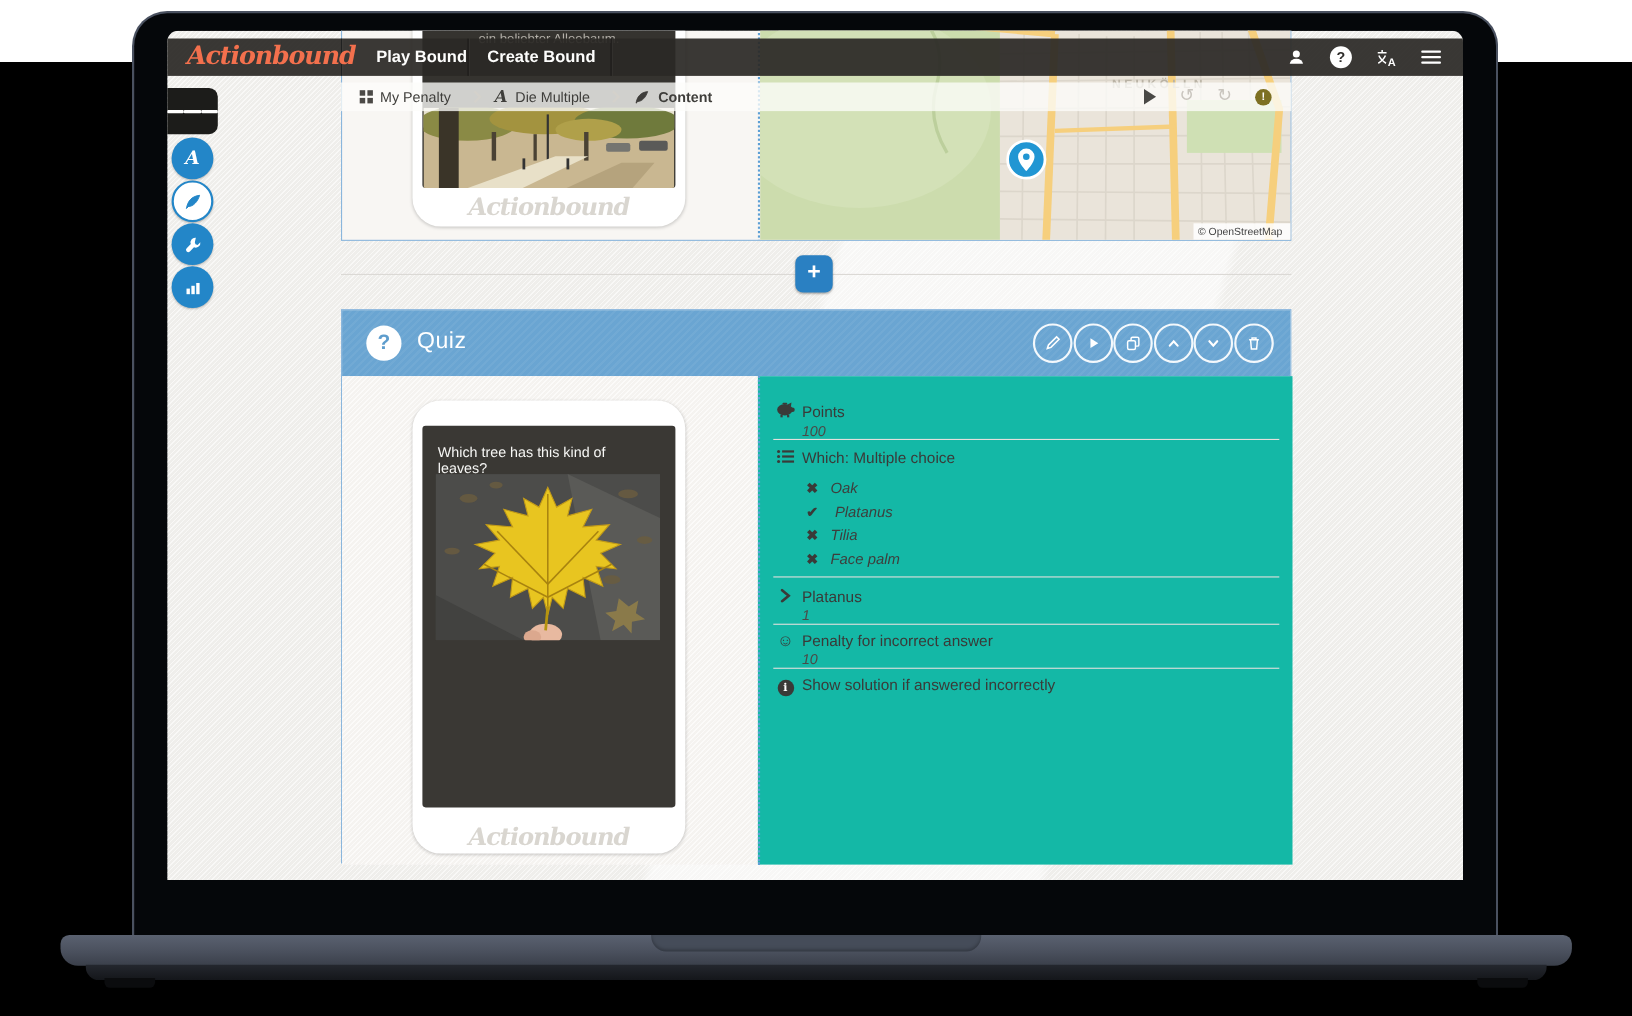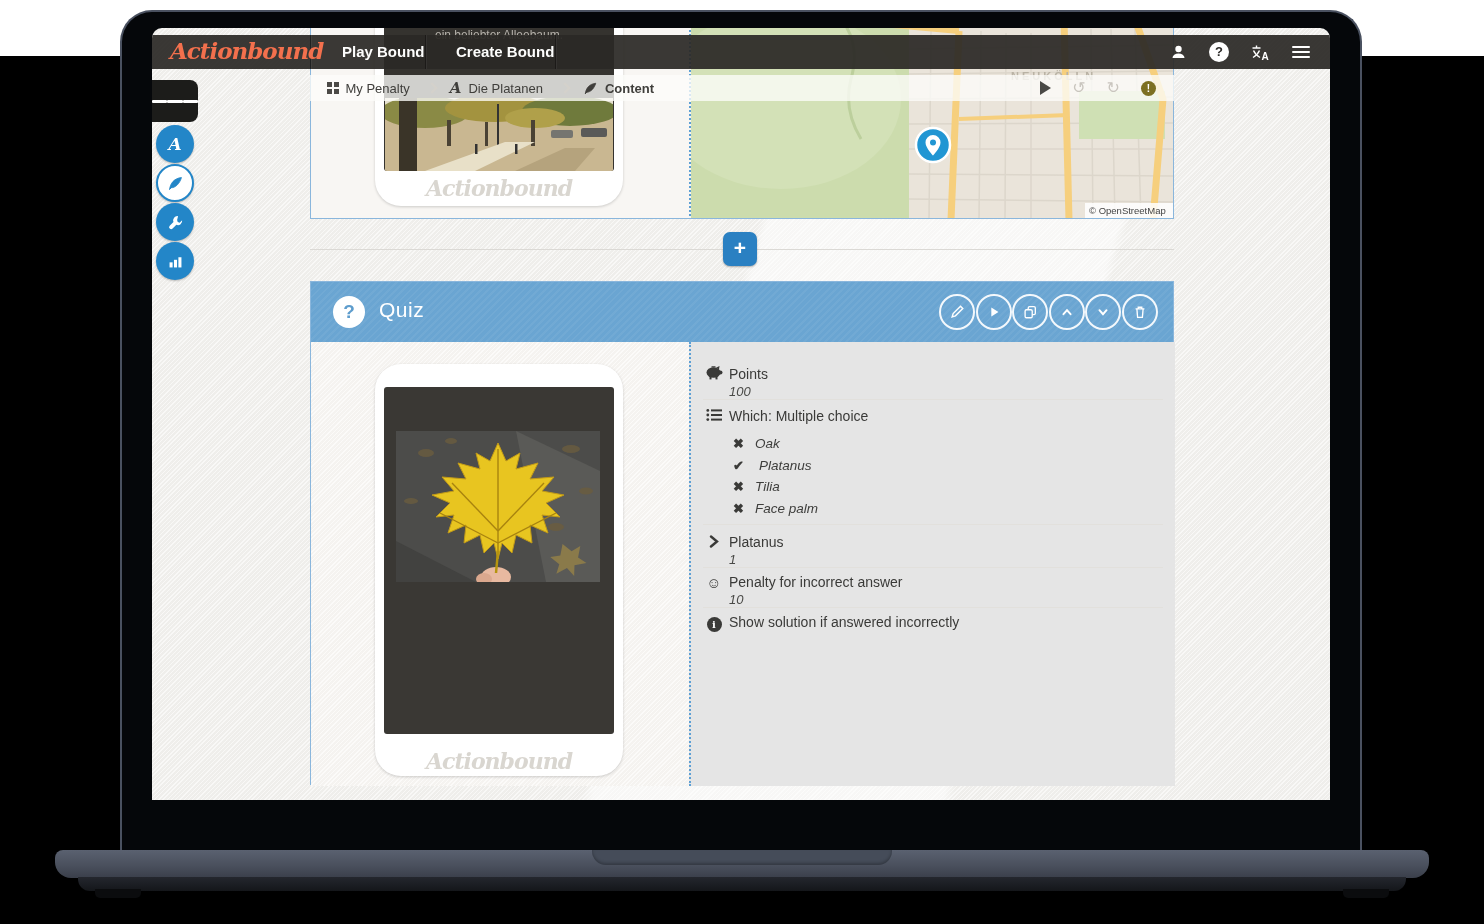--- a/index.html
+++ b/index.html
@@ -99,21 +99,21 @@
     border:2px solid rgba(255,255,255,.92); display:flex; align-items:center; justify-content:center; color:#fff; }
 
   .q-preview { position:absolute; left:0; top:60px; width:378px; height:444px; background:#f8f6f3;
     background-image:repeating-linear-gradient(315deg, rgba(255,255,255,.5) 0 1px, rgba(0,0,0,.012) 1px 3px); }
   .phone2 { left:64px; top:82px; width:248px; height:412px; }
   .screen2 { left:9px; top:23px; width:230px; height:347px; background:#3a3834; }
   .question { position:absolute; left:14px; top:16px; width:200px; font-size:13px; color:#f7f7f5; }
   .leaf-photo { position:absolute; left:12px; top:44px; width:204px; height:151px; }
   .wm2 { left:64px; top:466px; width:248px; }
 
-  .q-details { position:absolute; left:378px; top:60px; width:486px; height:444px; background:#e5e5e5;
+  .q-details { position:absolute; left:378px; top:60px; width:486px; height:444px; background:#14b8a6;
     border-left:2px dotted #5d9fd4; font-size:14px; color:#3a3a38; }
   .d-ico { position:absolute; left:14px; width:18px; text-align:center; }
   .d-label { position:absolute; left:38px; font-weight:400; }
   .d-value { position:absolute; left:38px; font-style:italic; font-size:13px; color:#4a4a47; }
   .d-div { position:absolute; left:12px; width:460px; height:1px; background:#e2e0dc; }
   .ans-mark { position:absolute; left:42px; font-size:13px; font-weight:bold; color:#3a3a38; }
   .ans-label { position:absolute; left:64px; font-style:italic; font-size:13.5px; color:#3e3e3c; }
   .info-dot { display:inline-block; width:15px; height:15px; border-radius:50%; background:#3a3a38; color:#fff;
     font-size:10px; font-weight:bold; font-family:"DejaVu Serif", serif; text-align:center; line-height:15px; }
   .smiley { font-size:15px; color:#3a3a38; line-height:1; }
@@ -204,21 +204,21 @@
             <i></i>
             <i></i>
             <i></i>
             <i></i>
           </span>
         <span>My Penalty</span>
       </div>
       <span class="crumb-sep"></span>
       <div class="crumb">
         <span class="ab-glyph" style="font-size:15px;color:#3f3e3b;">A</span>
-        <span>Die Platanen</span>
+        <span>Die Multiple</span>
       </div>
       <span class="crumb-sep"></span>
       <div class="crumb" style="font-weight:bold;">
         <svg width="15" height="15" viewBox="0 0 20 20">
           <path d="M3,17 C4,10 8,4 17,3 C15,10 10,15 5,15 Z M3,17 L12,8" fill="#3f3e3b" stroke="#3f3e3b" stroke-width="1"></path>
         </svg>
         <span>Content</span>
       </div>
       <div class="tb-right">
         <span class="tb-play"></span>
@@ -227,21 +227,21 @@
         <span class="tb-warn">!</span>
       </div>
     </div>
 
     <div class="navbar">
       <div class="nav-sep" style="left:158px"></div>
       <div class="nav-sep" style="left:273px"></div>
       <div class="nav-sep" style="left:403px"></div>
       <a class="logo">Actionbound</a>
       <a class="nav-item" style="left:190px">Play Bound</a>
-      <a class="nav-item" style="left:304px">Create Bound</a>
+      <a class="nav-item" style="left:291px">Create Bound</a>
       <div class="nav-right">
         <svg width="17" height="16" viewBox="0 0 16 16">
           <circle cx="8" cy="5" r="3.2" fill="#fff"></circle>
           <path d="M2,14 a6,4.6 0 0 1 12,0 z" fill="#fff"></path>
         </svg>
         <span class="help-circle">?</span>
         <svg width="19" height="17" viewBox="0 0 19 17">
           <g stroke="#fff" stroke-width="1.4" fill="none">
             <line x1="1.5" y1="4" x2="9.5" y2="4"></line>
             <line x1="5.5" y1="1.5" x2="5.5" y2="4"></line>
@@ -321,20 +321,21 @@
         <div class="hbtn" style="left:811px">
           <svg width="16" height="16" viewBox="0 0 18 18">
             <path d="M4,5.5 h10 M7,5.5 v-1.8 h4 v1.8 M5.5,5.5 l0.8,9.5 h5.4 l0.8,-9.5" fill="none" stroke="#fff" stroke-width="1.5"></path>
           </svg>
         </div>
       </div>
 
       <div class="q-preview"></div>
       <div class="phone phone2">
         <div class="phone-screen screen2">
+          <div class="question">Which tree has this kind of leaves?</div>
           <svg class="leaf-photo" viewBox="0 0 204 151" preserveAspectRatio="none">
             <rect width="204" height="151" fill="#4c4c4a"></rect>
             <polygon points="120,0 204,40 204,151 150,151" fill="#5a5a57"></polygon>
             <polygon points="0,110 80,151 0,151" fill="#424240"></polygon>
             <g fill="#6b5d3f" opacity="0.8">
               <ellipse cx="30" cy="22" rx="8" ry="4"></ellipse>
                 <ellipse cx="175" cy="18" rx="9" ry="4"></ellipse>
               <ellipse cx="190" cy="60" rx="7" ry="3.5"></ellipse>
                 <ellipse cx="160" cy="96" rx="8" ry="4"></ellipse>
               <ellipse cx="15" cy="70" rx="7" ry="3"></ellipse>

